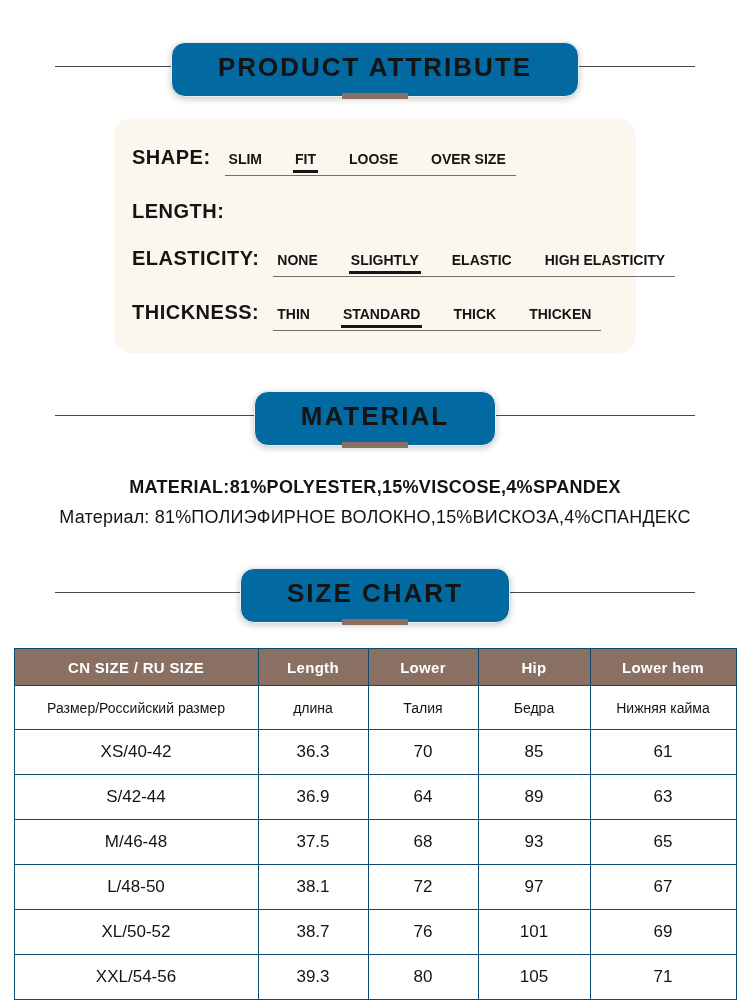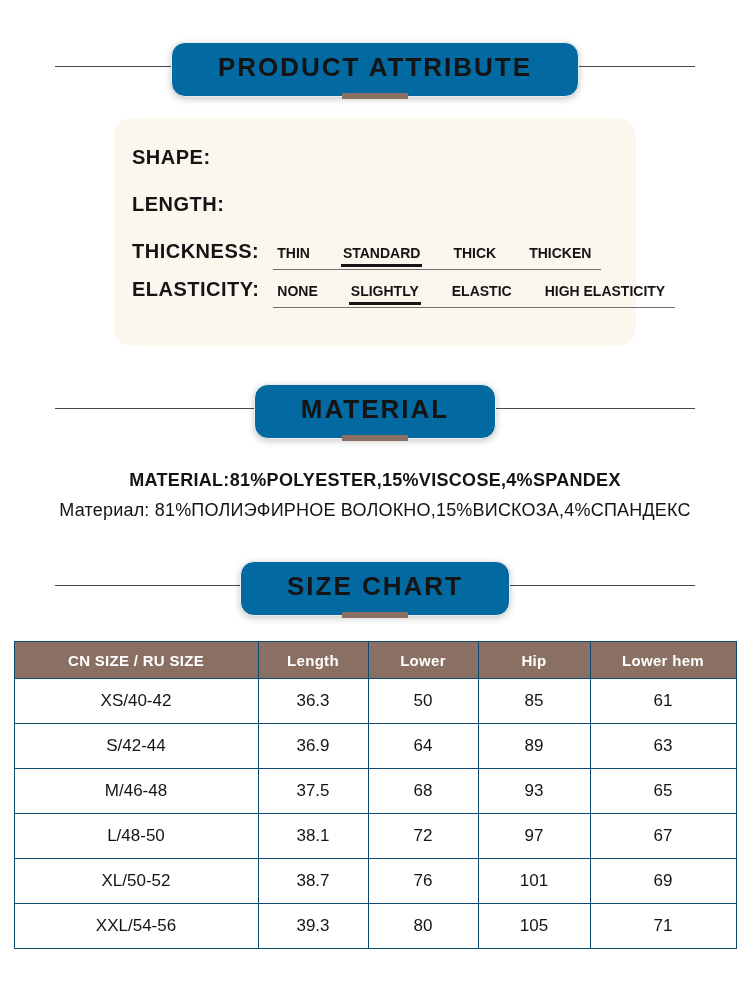--- a/index.html
+++ b/index.html
@@ -87,43 +87,49 @@
     <div class="pill">
       <span class="pill-text">PRODUCT ATTRIBUTE</span>
       <span class="accent-bar"></span>
     </div>
   </div>
 
   <div class="attr-panel">
 
     <div class="attr-row">
       <span class="attr-label">SHAPE:</span>
+      <div class="attr-options">
+        <span class="opt">SLIM</span>
+        <span class="opt selected">FIT</span>
+        <span class="opt">LOOSE</span>
+        <span class="opt">OVER SIZE</span>
+      </div>
     </div>
 
     <div class="attr-row">
       <span class="attr-label">LENGTH:</span>
+    </div>
+
+    <div class="attr-row">
+      <span class="attr-label">ELASTICITY:</span>
+      <div class="attr-options">
+        <span class="opt">NONE</span>
+        <span class="opt selected">SLIGHTLY</span>
+        <span class="opt">ELASTIC</span>
+        <span class="opt">HIGH ELASTICITY</span>
+      </div>
     </div>
 
     <div class="attr-row" style="margin-bottom:8px;">
       <span class="attr-label">THICKNESS:</span>
       <div class="attr-options">
         <span class="opt">THIN</span>
         <span class="opt selected">STANDARD</span>
         <span class="opt">THICK</span>
         <span class="opt">THICKEN</span>
-      </div>
-    </div>
-
-    <div class="attr-row">
-      <span class="attr-label">ELASTICITY:</span>
-      <div class="attr-options">
-        <span class="opt">NONE</span>
-        <span class="opt selected">SLIGHTLY</span>
-        <span class="opt">ELASTIC</span>
-        <span class="opt">HIGH ELASTICITY</span>
       </div>
     </div>
 
   </div>
 
   <div class="title-row" style="margin-top:38px;">
     <div class="hline"></div>
     <div class="pill">
       <span class="pill-text">MATERIAL</span>
       <span class="accent-bar"></span>
@@ -154,24 +160,31 @@
     <thead>
       <tr>
         <th>CN SIZE / RU SIZE</th>
         <th>Length</th>
         <th>Lower</th>
         <th>Hip</th>
         <th>Lower hem</th>
       </tr>
     </thead>
     <tbody>
+      <tr class="subhead">
+        <td style="width:150px;">Размер/Российский размер</td>
+        <td>длина</td>
+        <td>Талия</td>
+        <td>Бедра</td>
+        <td>Нижняя кайма</td>
+      </tr>
       <tr class="datarow">
         <td class="sizecol">XS/40-42</td>
         <td>36.3</td>
-        <td>50</td>
+        <td>70</td>
         <td>85</td>
         <td>61</td>
       </tr>
       <tr class="datarow">
         <td class="sizecol">S/42-44</td>
         <td>36.9</td>
         <td>64</td>
         <td>89</td>
         <td>63</td>
       </tr>

